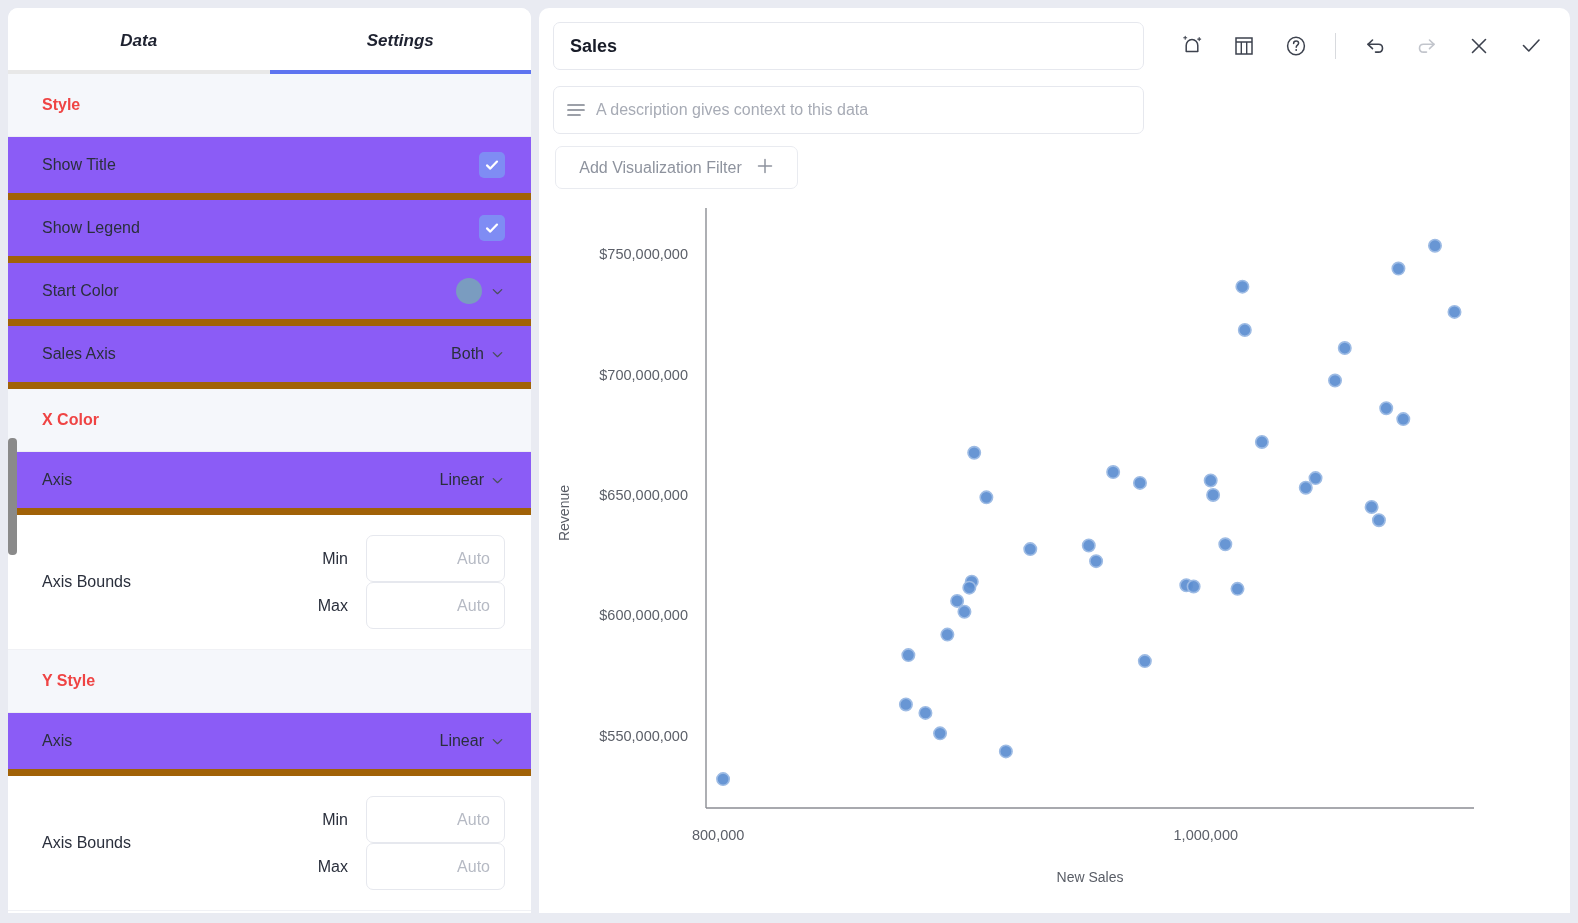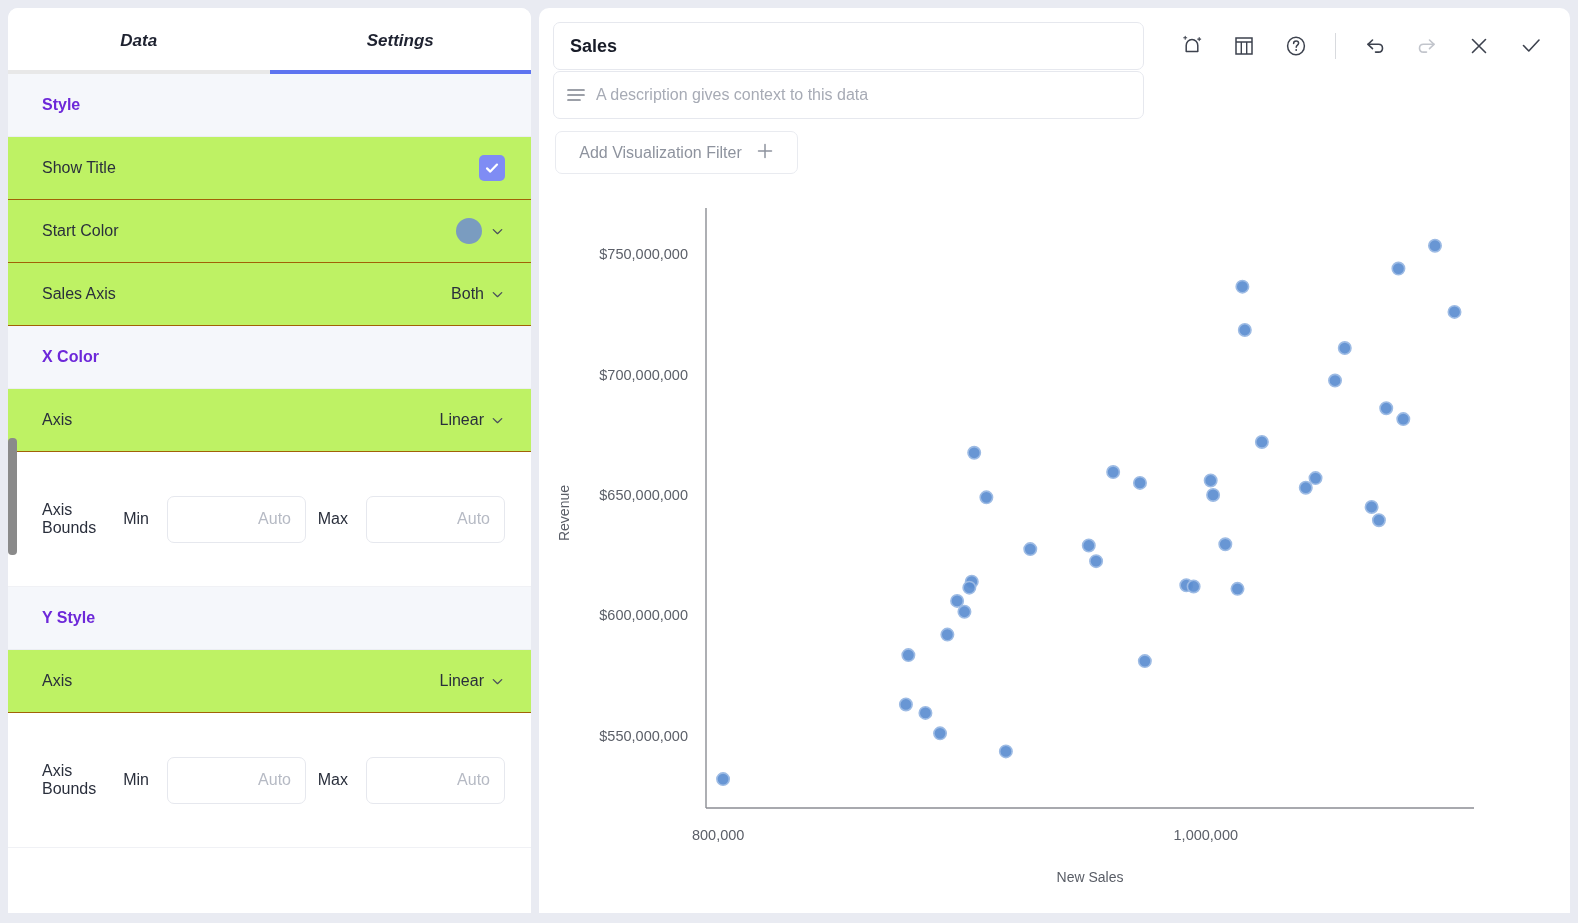--- a/index.html
+++ b/index.html
@@ -58,30 +58,30 @@
   .tabs-underline .seg.active { background: #5e74f0; }
 
   .section-header {
     height: 63px;
     background: #f5f7fb;
     display: flex;
     align-items: center;
     padding-left: 34px;
     font-size: 16px;
     font-weight: 700;
-    color: #6d28d9;
+    color: #ef4444;
     border-bottom: 1px solid #eceef3;
   }
   .row {
     min-height: 63px;
     display: flex;
     align-items: center;
     padding: 0 26px 0 34px;
-    border-bottom: 1px solid #a16207;
-    background: #bef264;
+    border-bottom: 7px solid #a16207;
+    background: #8b5cf6;
   }
   .row-label {
     font-size: 16px;
     color: #2a2f3c;
     flex: 1 1 auto;
   }
   .row-right {
     display: flex;
     align-items: center;
     gap: 8px;
@@ -127,20 +127,21 @@
     border-bottom: 1px solid #f0f1f5;
     background: #fff;
   }
   .bounds-label {
     font-size: 16px;
     color: #2a2f3c;
     flex: 1 1 auto;
   }
   .bounds-fields {
     display: flex;
+    flex-direction: column;
   }
   .bounds-field {
     display: flex;
     align-items: center;
     gap: 18px;
   }
   .bounds-field-label {
     font-size: 16px;
     color: #2a2f3c;
     width: 42px;
@@ -196,21 +197,21 @@
     font-weight: 700;
     color: #181c28;
     padding: 0 16px;
     outline: none;
     background: #fff;
   }
   .desc-wrap {
     position: relative;
     width: 591px;
     height: 48px;
-    margin-top: 1px;
+    margin-top: 16px;
     border: 1px solid #e6e8ee;
     border-radius: 7px;
     display: flex;
     align-items: center;
     padding: 0 12px;
     background: #fff;
   }
   .desc-icon { flex: 0 0 auto; margin-right: 10px; display:flex; }
   .desc-input {
     flex: 1 1 auto;
@@ -310,20 +311,30 @@
       <div class="row-label">Show Title</div>
       <div class="row-right">
         <div class="checkbox">
           <svg width="16" height="16" viewBox="0 0 16 16" aria-hidden="true">
               <path d="M3 8.4 L6.3 11.6 L13 4.6" stroke="#ffffff" stroke-width="2.2" fill="none" stroke-linecap="round" stroke-linejoin="round"></path>
             </svg>
         </div>
       </div>
     </div>
 
+    <div class="row">
+      <div class="row-label">Show Legend</div>
+      <div class="row-right">
+        <div class="checkbox">
+          <svg width="16" height="16" viewBox="0 0 16 16" aria-hidden="true">
+              <path d="M3 8.4 L6.3 11.6 L13 4.6" stroke="#ffffff" stroke-width="2.2" fill="none" stroke-linecap="round" stroke-linejoin="round"></path>
+            </svg>
+        </div>
+      </div>
+    </div>
 
     <div class="row">
       <div class="row-label">Start Color</div>
       <div class="row-right">
         <div class="color-swatch"></div>
         <span class="chev">
           <svg width="15" height="15" viewBox="0 0 16 16" aria-hidden="true">
               <path d="M3.5 6 L8 10.3 L12.5 6" stroke="#4a4f5c" stroke-width="1.4" fill="none" stroke-linecap="round" stroke-linejoin="round"></path>
             </svg>
         </span>

